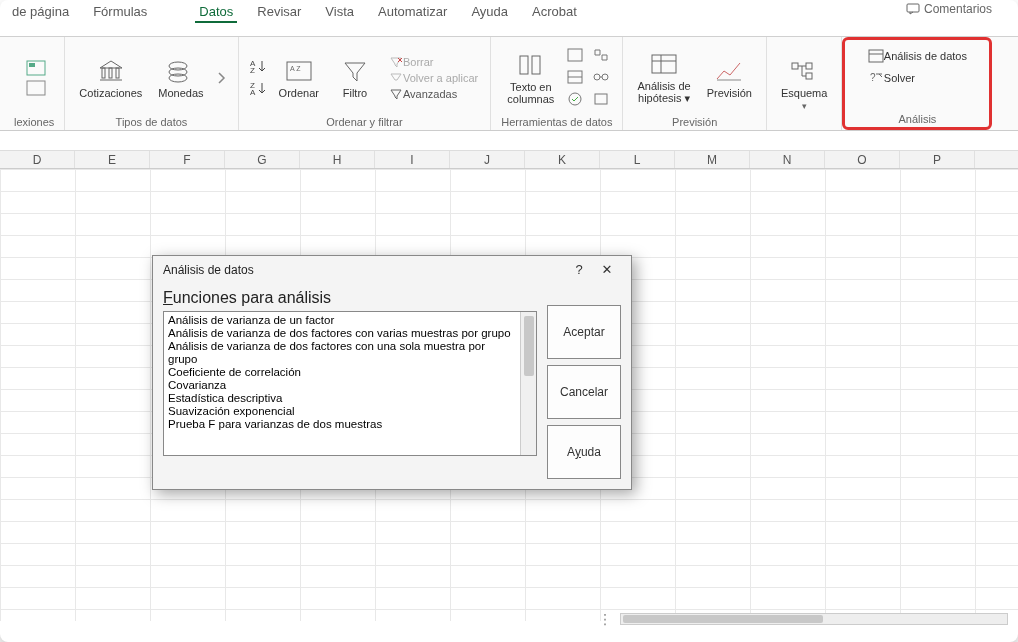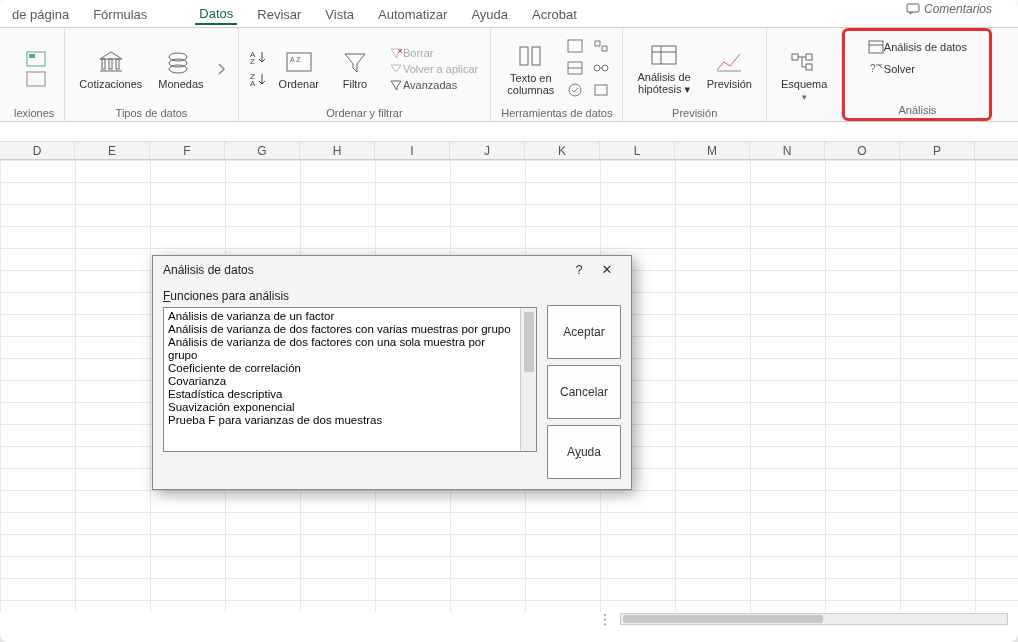--- a/index.html
+++ b/index.html
@@ -13,36 +13,35 @@
     height: 642px;
     overflow: hidden;
     position: relative;
   }
   .tabs {
     display: flex;
     gap: 16px;
     padding: 2px 8px 0 8px;
     font-size: 13px;
     border-bottom: 1px solid #d0d0d0;
-    height: 28px;
-    align-items: center;
+    height: 37px;
+    align-items: flex-start;
   }
   .tab { padding: 2px 4px; color: #5a5a5a; cursor: pointer; }
   .tab.active { color: #0f6b3a; border-bottom: 2px solid #0f6b3a; font-weight: 400; margin-left: 28px; }
   .comments-btn {
     position: absolute;
     right: 20px;
     top: 0;
     font-size: 12px;
     color: #666;
     padding: 2px 6px;
     display: flex;
     align-items: center;
     gap: 4px;
-    font-style: italic;
   }
   .ribbon {
     display: flex;
     border-bottom: 1px solid #ccc;
     background: #fafafa;
     height: 94px;
     padding-left: 4px;
   }
   .group {
     display: flex;
@@ -128,21 +127,21 @@
     padding:6px 10px;
     font-size:12px;
     color:#222;
     display:flex;
     align-items:center;
   }
   .dialog-title .spacer { flex:1; }
   .dialog-title .win-btn { width:28px; text-align:center; font-size:13px; color:#333; cursor:pointer; }
   .dialog-body { display:flex; padding:6px 10px 10px 10px; gap:10px; }
   .dialog-left { flex:1; }
-  .dialog-left label { font-size:12px; color:#222;margin-top:37px; }
+  .dialog-left label { font-size:16px; color:#222;margin-top:37px; }
   .dialog-left label u { text-decoration: underline; }
   .listbox {
     margin-top:4px;
     background:#fff;
     border:1px solid #888;
     height:145px;
     padding:2px 20px 2px 4px;
     font-size:11.5px;
     line-height:13px;
     color:#000;

